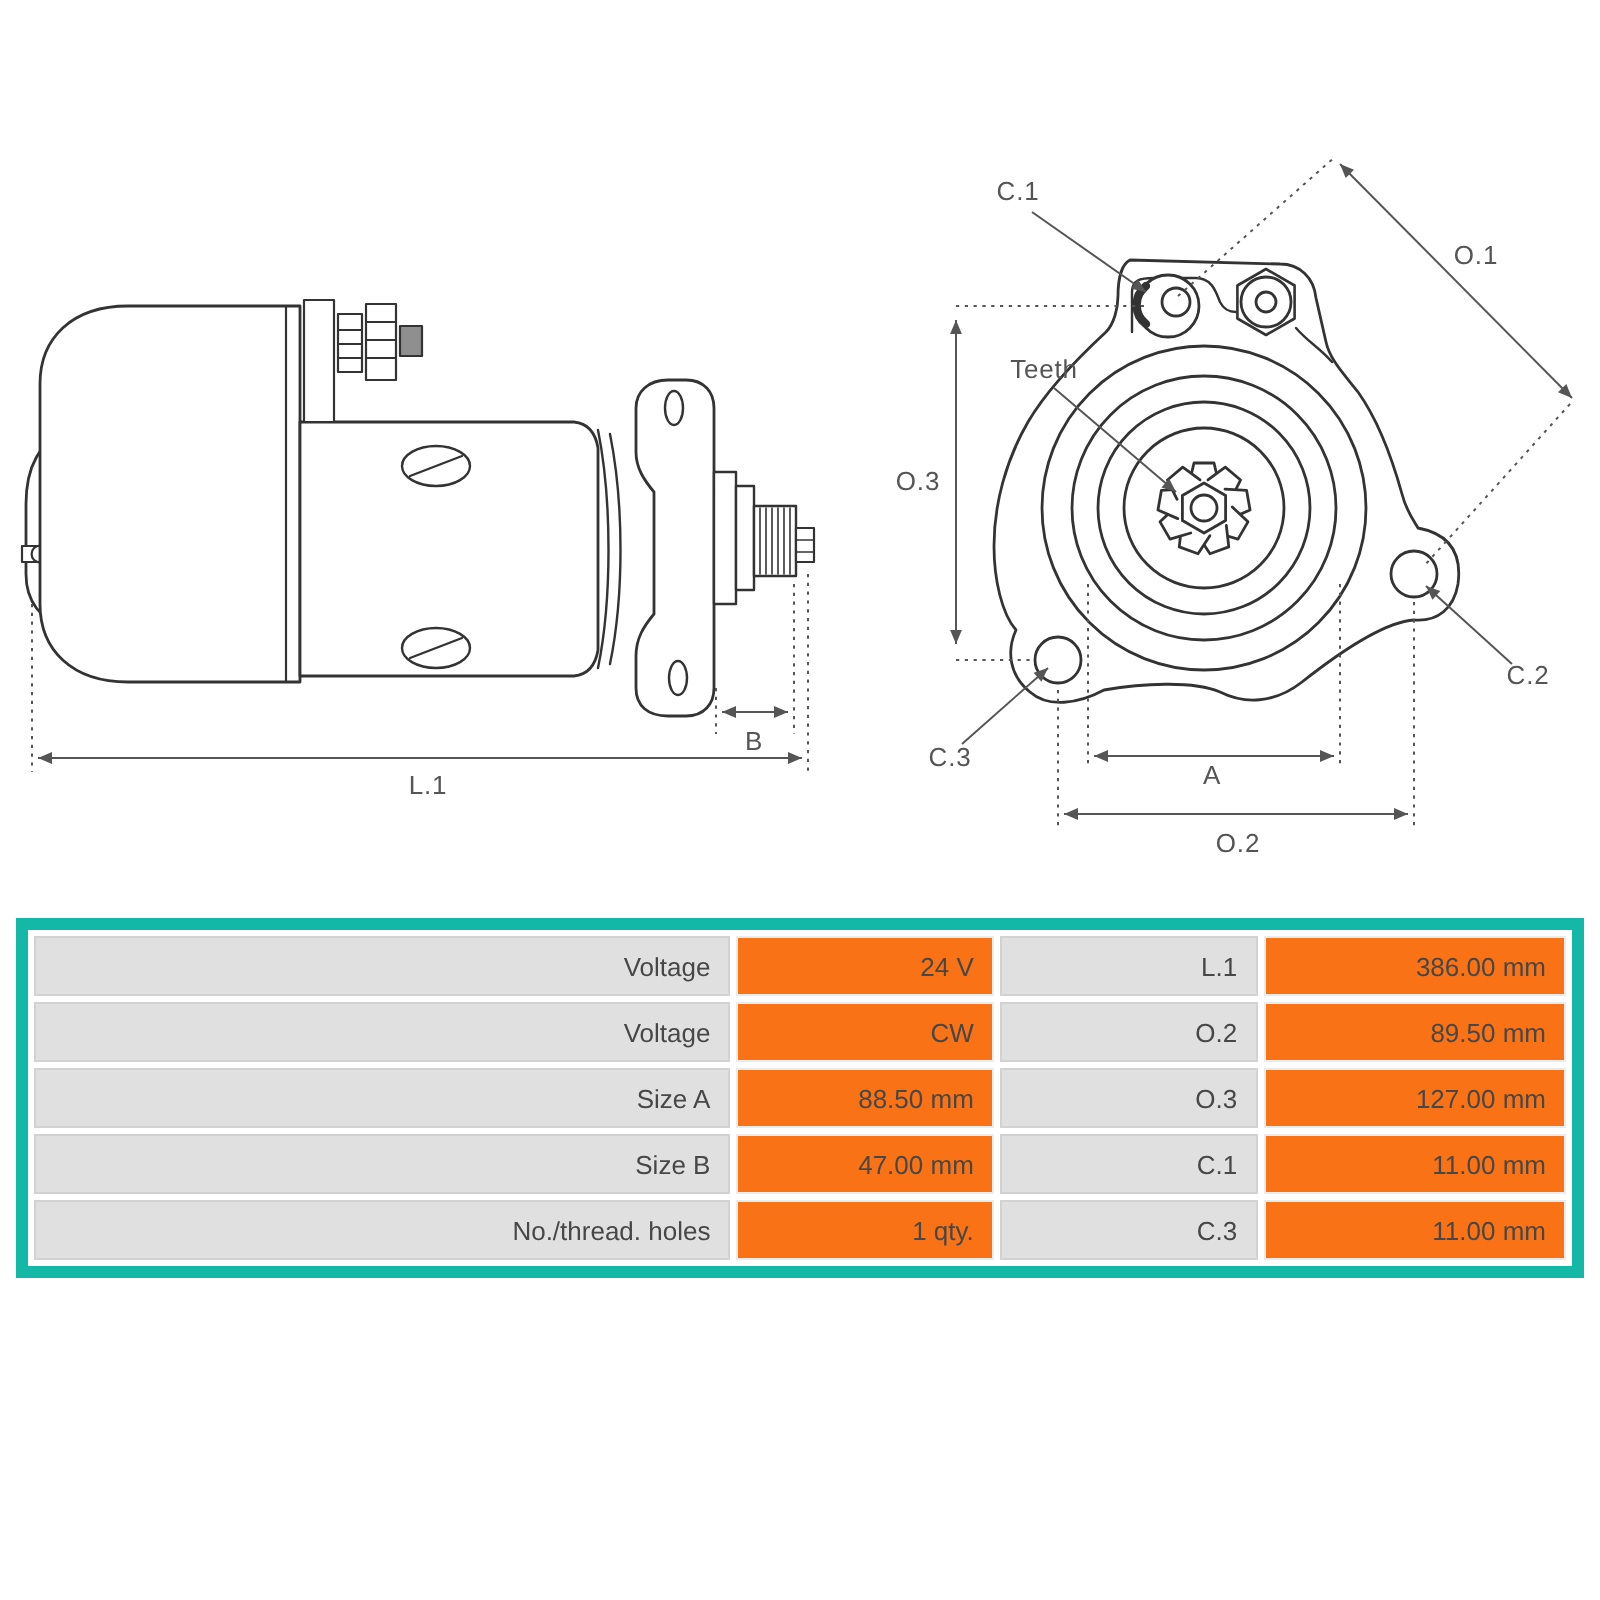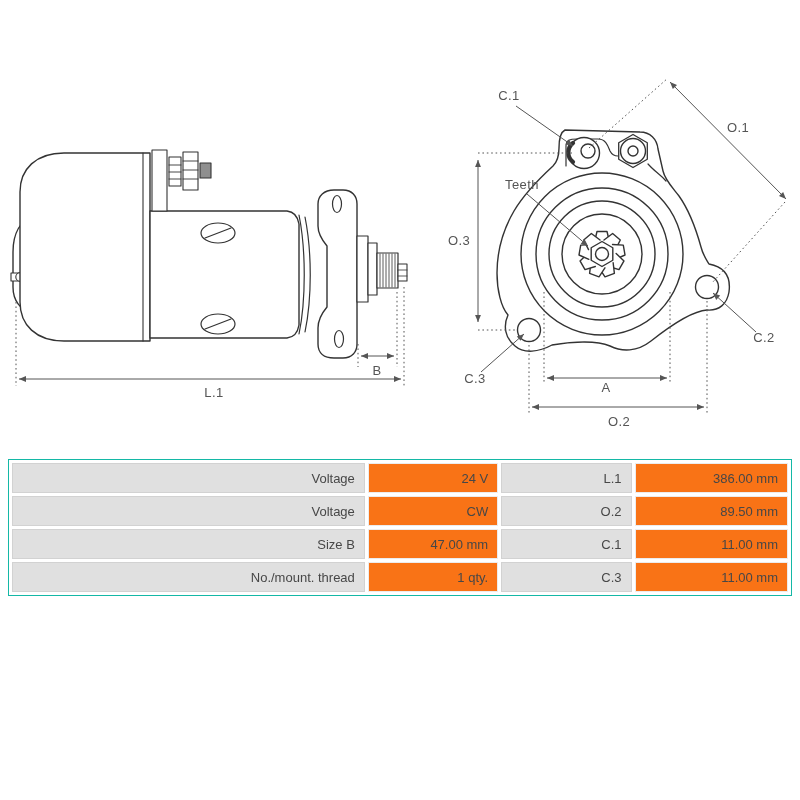--- a/index.html
+++ b/index.html
@@ -1,20 +1,20 @@
 <!DOCTYPE html>
 <html><head>
 <meta charset="utf-8">
 <style>
   html,body{margin:0;padding:0;background:#fff;}
   .stage{position:relative;width:800px;height:800px;background:#fff;font-family:"Liberation Sans",sans-serif;overflow:hidden;}
   svg{position:absolute;left:0;top:0;}
   svg text{font-family:"Liberation Sans",sans-serif;font-size:13px;fill:#555;letter-spacing:.4px;}
   .spec-wrap{position:absolute;left:8px;top:459px;width:784px;}
-  table.spec{width:100%;border-collapse:separate;border-spacing:3px;background:#fff;border:1px solid #14b8a6;}
+  table.spec{width:100%;border-collapse:separate;border-spacing:3px;background:#fff;border:6px solid #14b8a6;}
   table.spec td{height:28px;padding:0 9px;font-size:13px;color:#474747;text-align:right;white-space:nowrap;}
   td.lab{background:#e0e0e0;border:1px solid #d2d2d2;}
   td.val{background:#f97316;border:1px solid #ececec;}
   td.c1{width:46%;} td.c2{width:17%;} td.c3{width:17%;} td.c4{width:20%;margin-left:16px;}
 </style>
 </head>
 <body>
 
 <div class="stage">
 
@@ -196,27 +196,33 @@
         <td class="lab c3">L.1</td>
         <td class="val c4">386.00 mm</td>
       </tr>
       <tr>
         <td class="lab c1">Voltage</td>
         <td class="val c2">CW</td>
         <td class="lab c3">O.2</td>
         <td class="val c4">89.50 mm</td>
       </tr>
       <tr>
+        <td class="lab c1">Size A</td>
+        <td class="val c2">88.50 mm</td>
+        <td class="lab c3">O.3</td>
+        <td class="val c4">127.00 mm</td>
+      </tr>
+      <tr>
         <td class="lab c1">Size B</td>
         <td class="val c2">47.00 mm</td>
         <td class="lab c3">C.1</td>
         <td class="val c4">11.00 mm</td>
       </tr>
       <tr>
-        <td class="lab c1">No./mount. thread</td>
+        <td class="lab c1">No./thread. holes</td>
         <td class="val c2">1 qty.</td>
         <td class="lab c3">C.3</td>
         <td class="val c4">11.00 mm</td>
       </tr>
     </tbody>
   </table>
 </div>
 
 </div>
 

